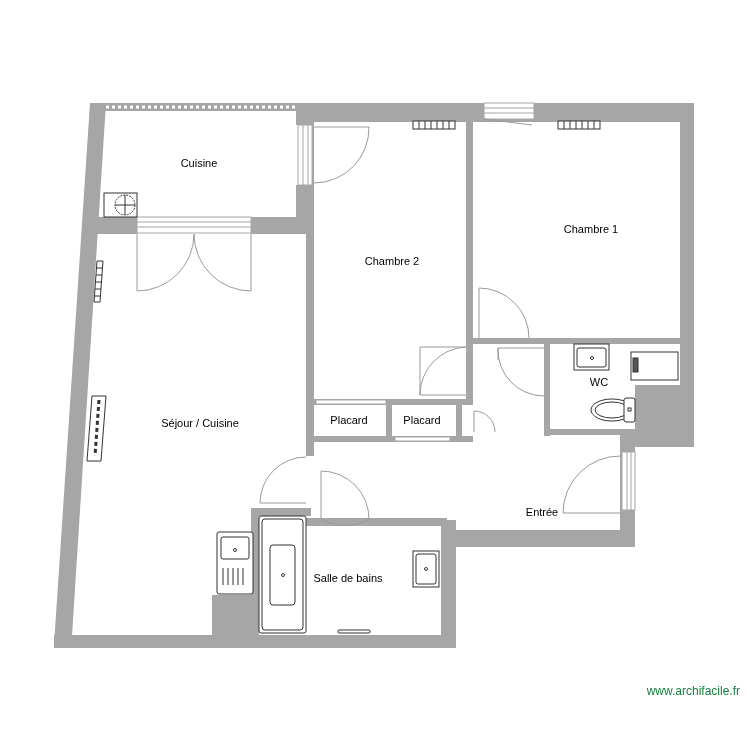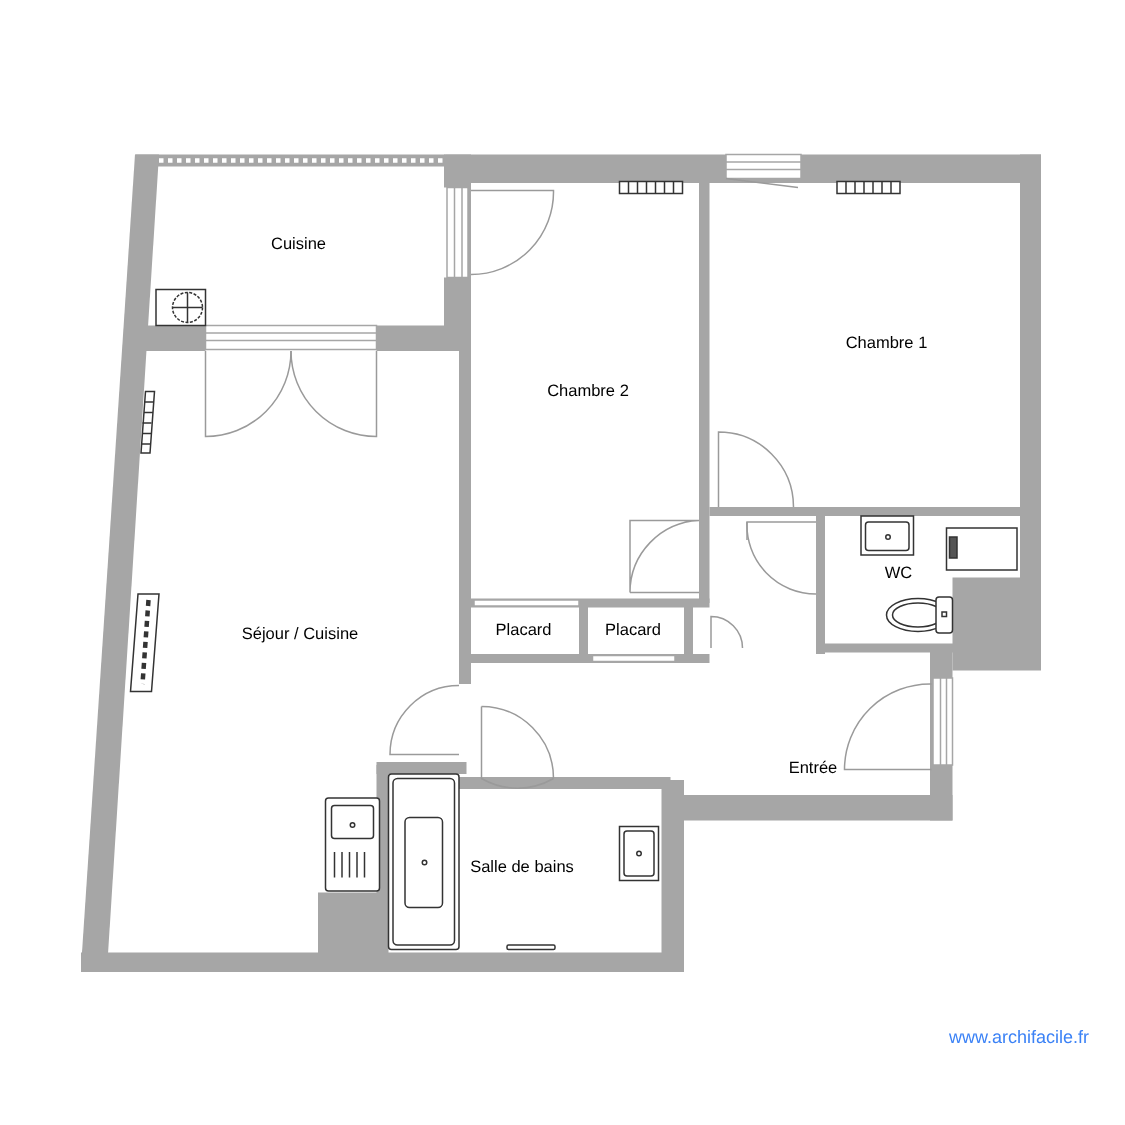--- a/index.html
+++ b/index.html
@@ -1,19 +1,19 @@
 <!DOCTYPE html>
 <html><head>
 <meta charset="utf-8">
 <style>
   html, body { margin:0; padding:0; background:#ffffff; }
   body { width:750px; height:750px; position:relative; overflow:hidden; font-family:"Liberation Sans", sans-serif; }
   #plan { position:absolute; left:0; top:0; width:750px; height:750px; }
   .room-label { position:absolute; font-size:11px; color:#000; white-space:nowrap; transform:translate(-50%,-50%); }
-  .watermark { position:absolute; right:24px; top:684px; font-size:12px; color:#3b82f6; }
+  .watermark { position:absolute; right:10px; top:684px; font-size:12px; color:#15803d; }
 </style>
 </head>
 <body>
 
 <svg id="plan" viewBox="0 0 750 750" xmlns="http://www.w3.org/2000/svg">
 
   <g fill="#a6a6a6" stroke="none">
 
     <polygon points="90,103 297,103 297,111 105,111"></polygon>
 

